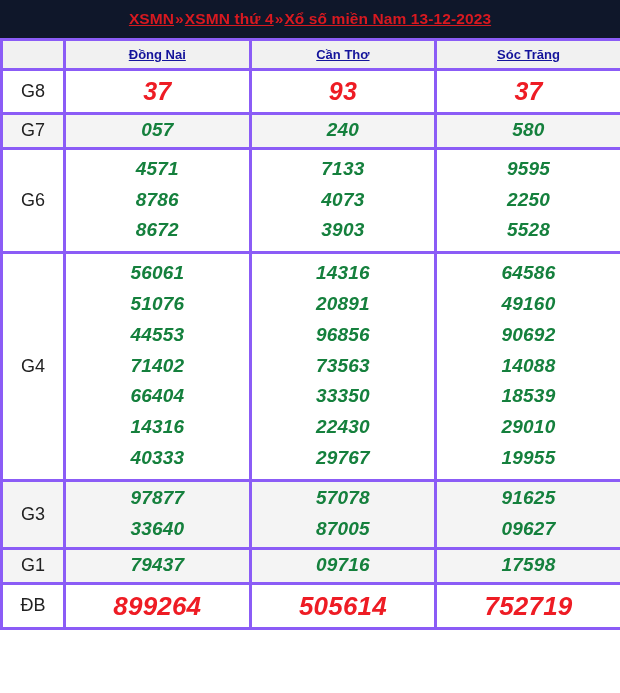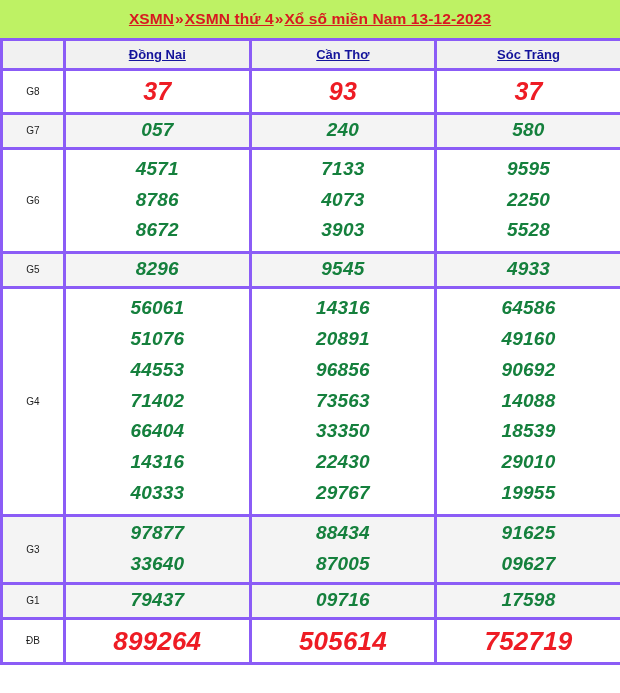--- a/index.html
+++ b/index.html
@@ -9,21 +9,21 @@
   }
   body {
     width: 620px;
     height: 693px;
     font-family: "Liberation Sans", "DejaVu Sans", sans-serif;
     overflow: hidden;
   }
 
   
   .title-band {
-    background: #bef264;
+    background: #0f172a;
     height: 38px;
     display: flex;
     align-items: center;
     justify-content: center;
     box-sizing: border-box;
   }
   .title-text {
     font-size: 15.5px;
     font-weight: bold;
     color: #d81920;
@@ -65,21 +65,21 @@
     color: #14149b;
   }
   .prov-link {
     color: #14149b;
     text-decoration: underline;
     text-underline-offset: 1px;
     font-weight: bold;
   }
 
   .lbl-cell {
-    font-size: 10px;
+    font-size: 18px;
     font-weight: normal;
     color: #222222;
   }
 
   .num-cell {
     font-size: 19px;
     font-weight: bold;
     color: #15803d;
     line-height: 1.62;
     letter-spacing: 0.2px;
@@ -184,32 +184,20 @@
         <span class="n">4073</span>
         <span class="n">3903</span>
       </td>
       <td class="num-cell">
         <span class="n">9595</span>
         <span class="n">2250</span>
         <span class="n">5528</span>
       </td>
     </tr>
 
-    <tr class="shade r-g5">
-      <td class="lbl-cell">G5</td>
-      <td class="num-cell">
-        <span class="n">8296</span>
-      </td>
-      <td class="num-cell">
-        <span class="n">9545</span>
-      </td>
-      <td class="num-cell">
-        <span class="n">4933</span>
-      </td>
-    </tr>
 
     <tr class="plain r-g4">
       <td class="lbl-cell">G4</td>
       <td class="num-cell">
         <span class="n">56061</span>
         <span class="n">51076</span>
         <span class="n">44553</span>
         <span class="n">71402</span>
         <span class="n">66404</span>
         <span class="n">14316</span>
@@ -235,21 +223,21 @@
       </td>
     </tr>
 
     <tr class="shade r-g3">
       <td class="lbl-cell">G3</td>
       <td class="num-cell">
         <span class="n">97877</span>
         <span class="n">33640</span>
       </td>
       <td class="num-cell">
-        <span class="n">88434</span>
+        <span class="n">57078</span>
         <span class="n">87005</span>
       </td>
       <td class="num-cell">
         <span class="n">91625</span>
         <span class="n">09627</span>
       </td>
     </tr>
 
 
     <tr class="shade r-g1">

